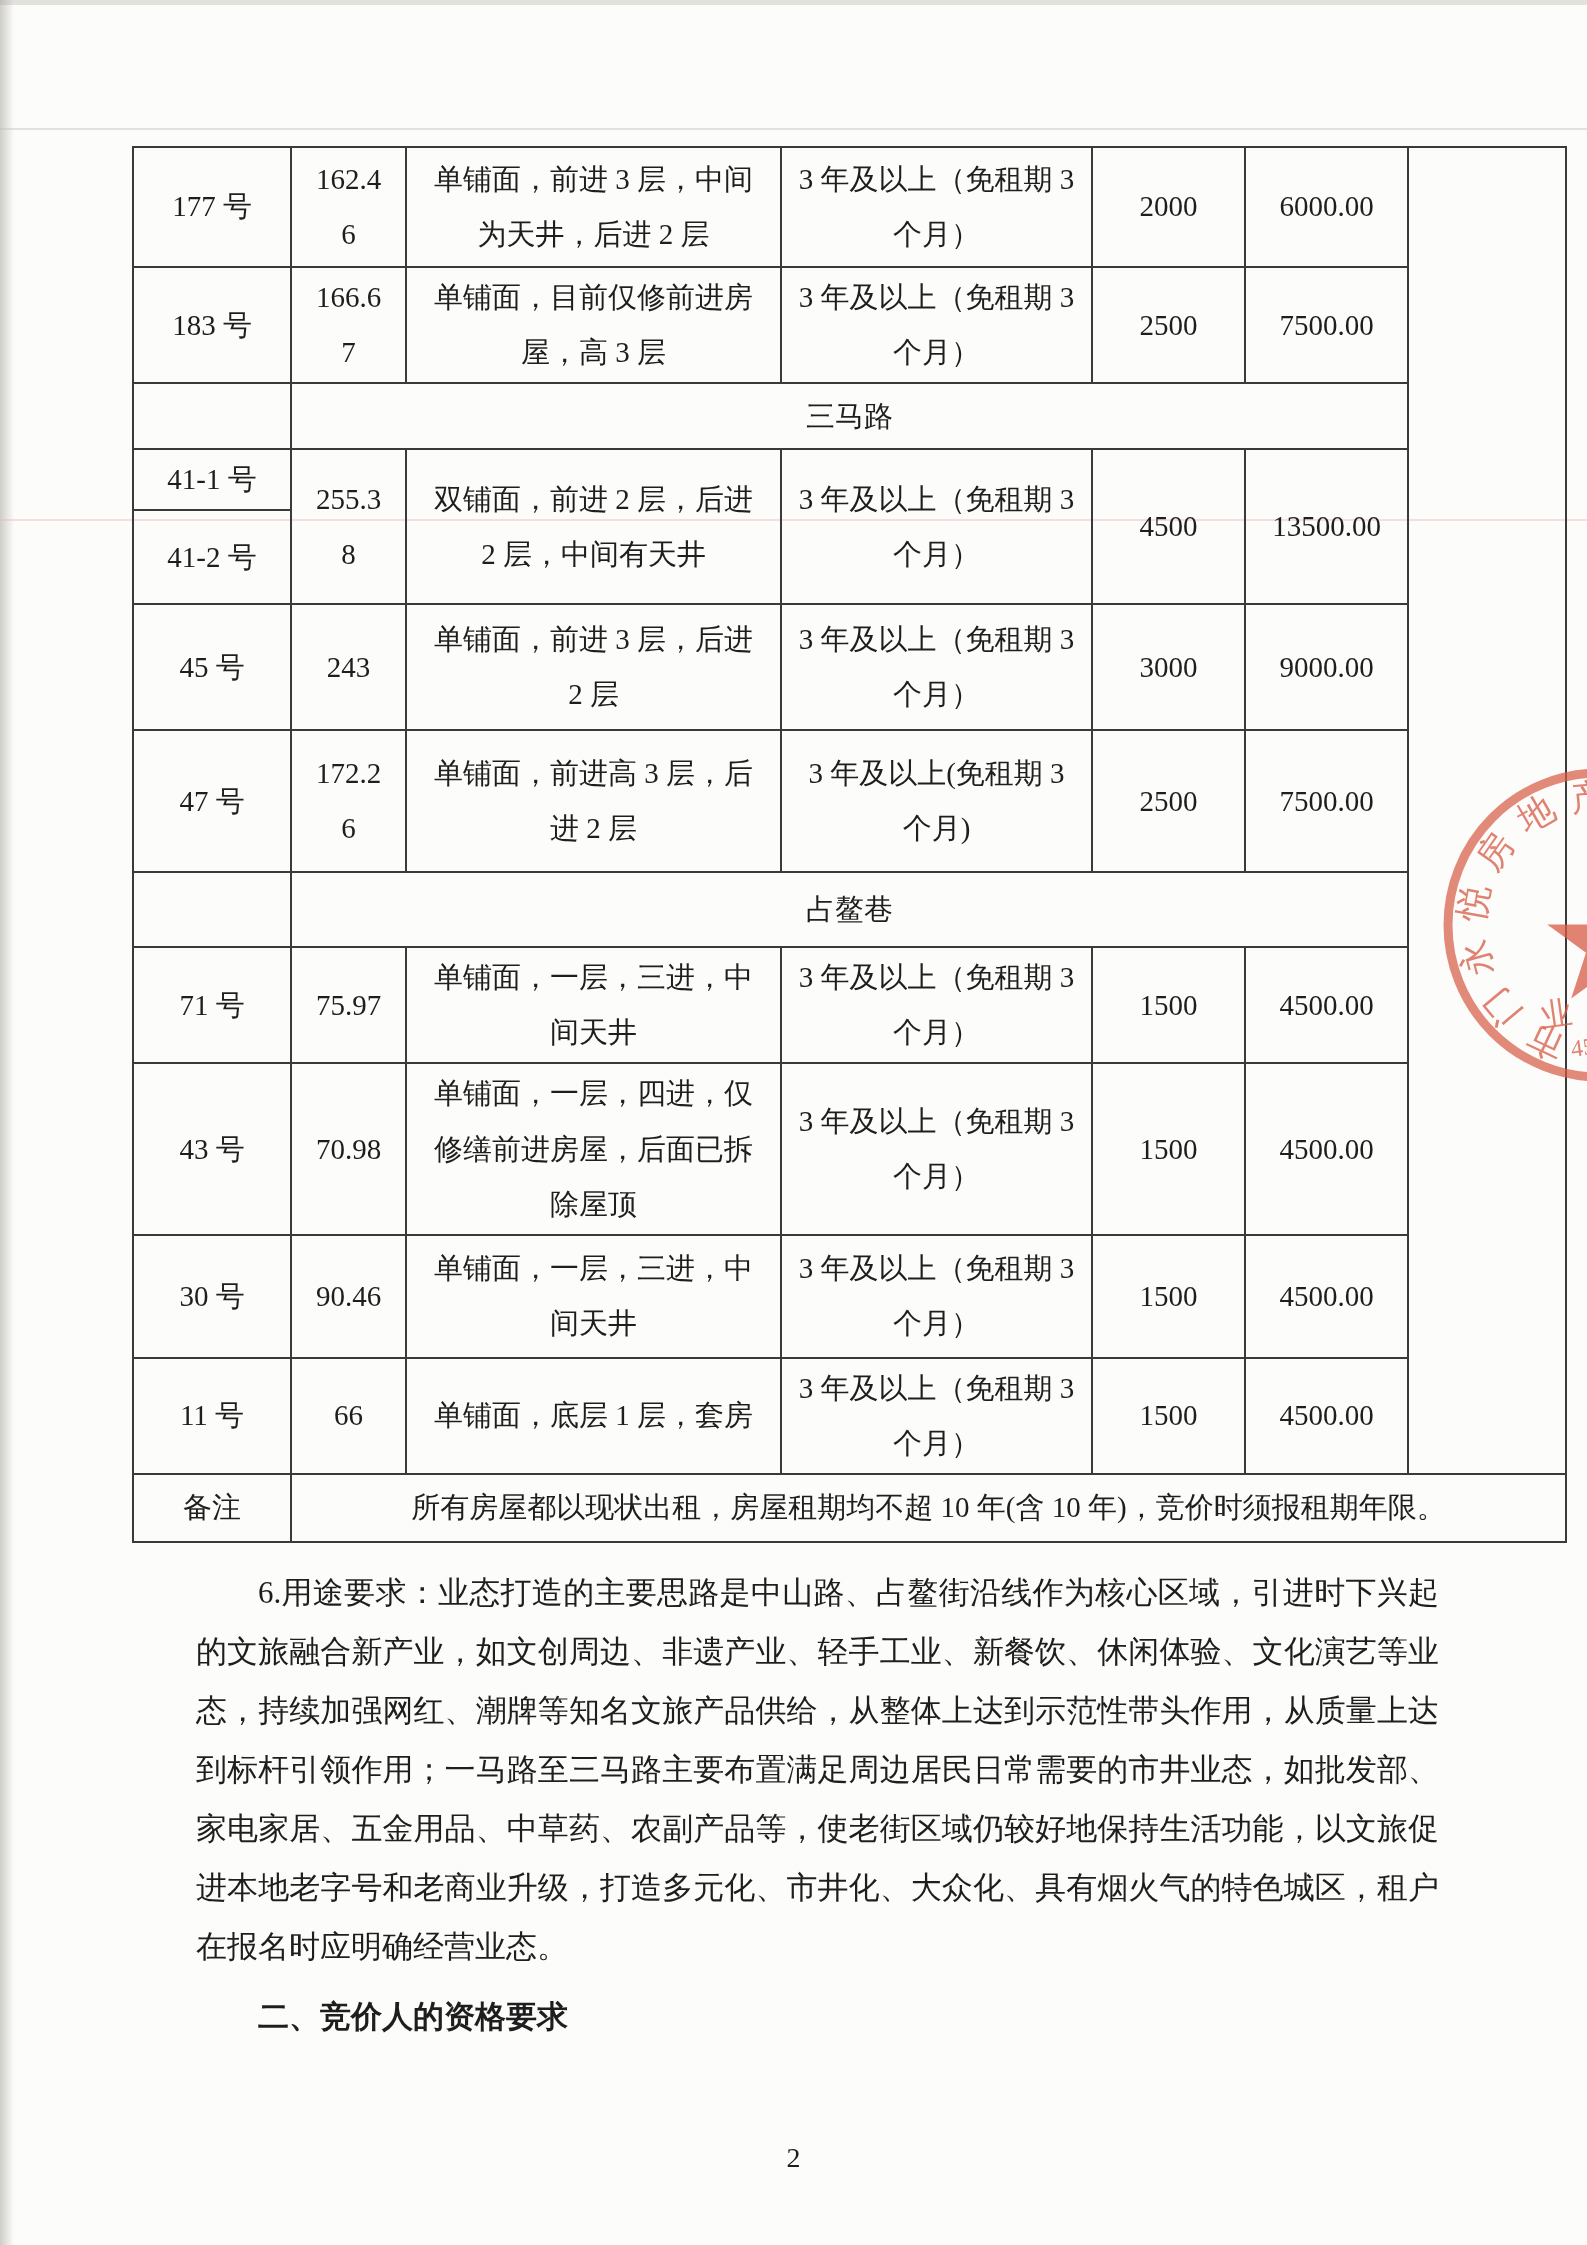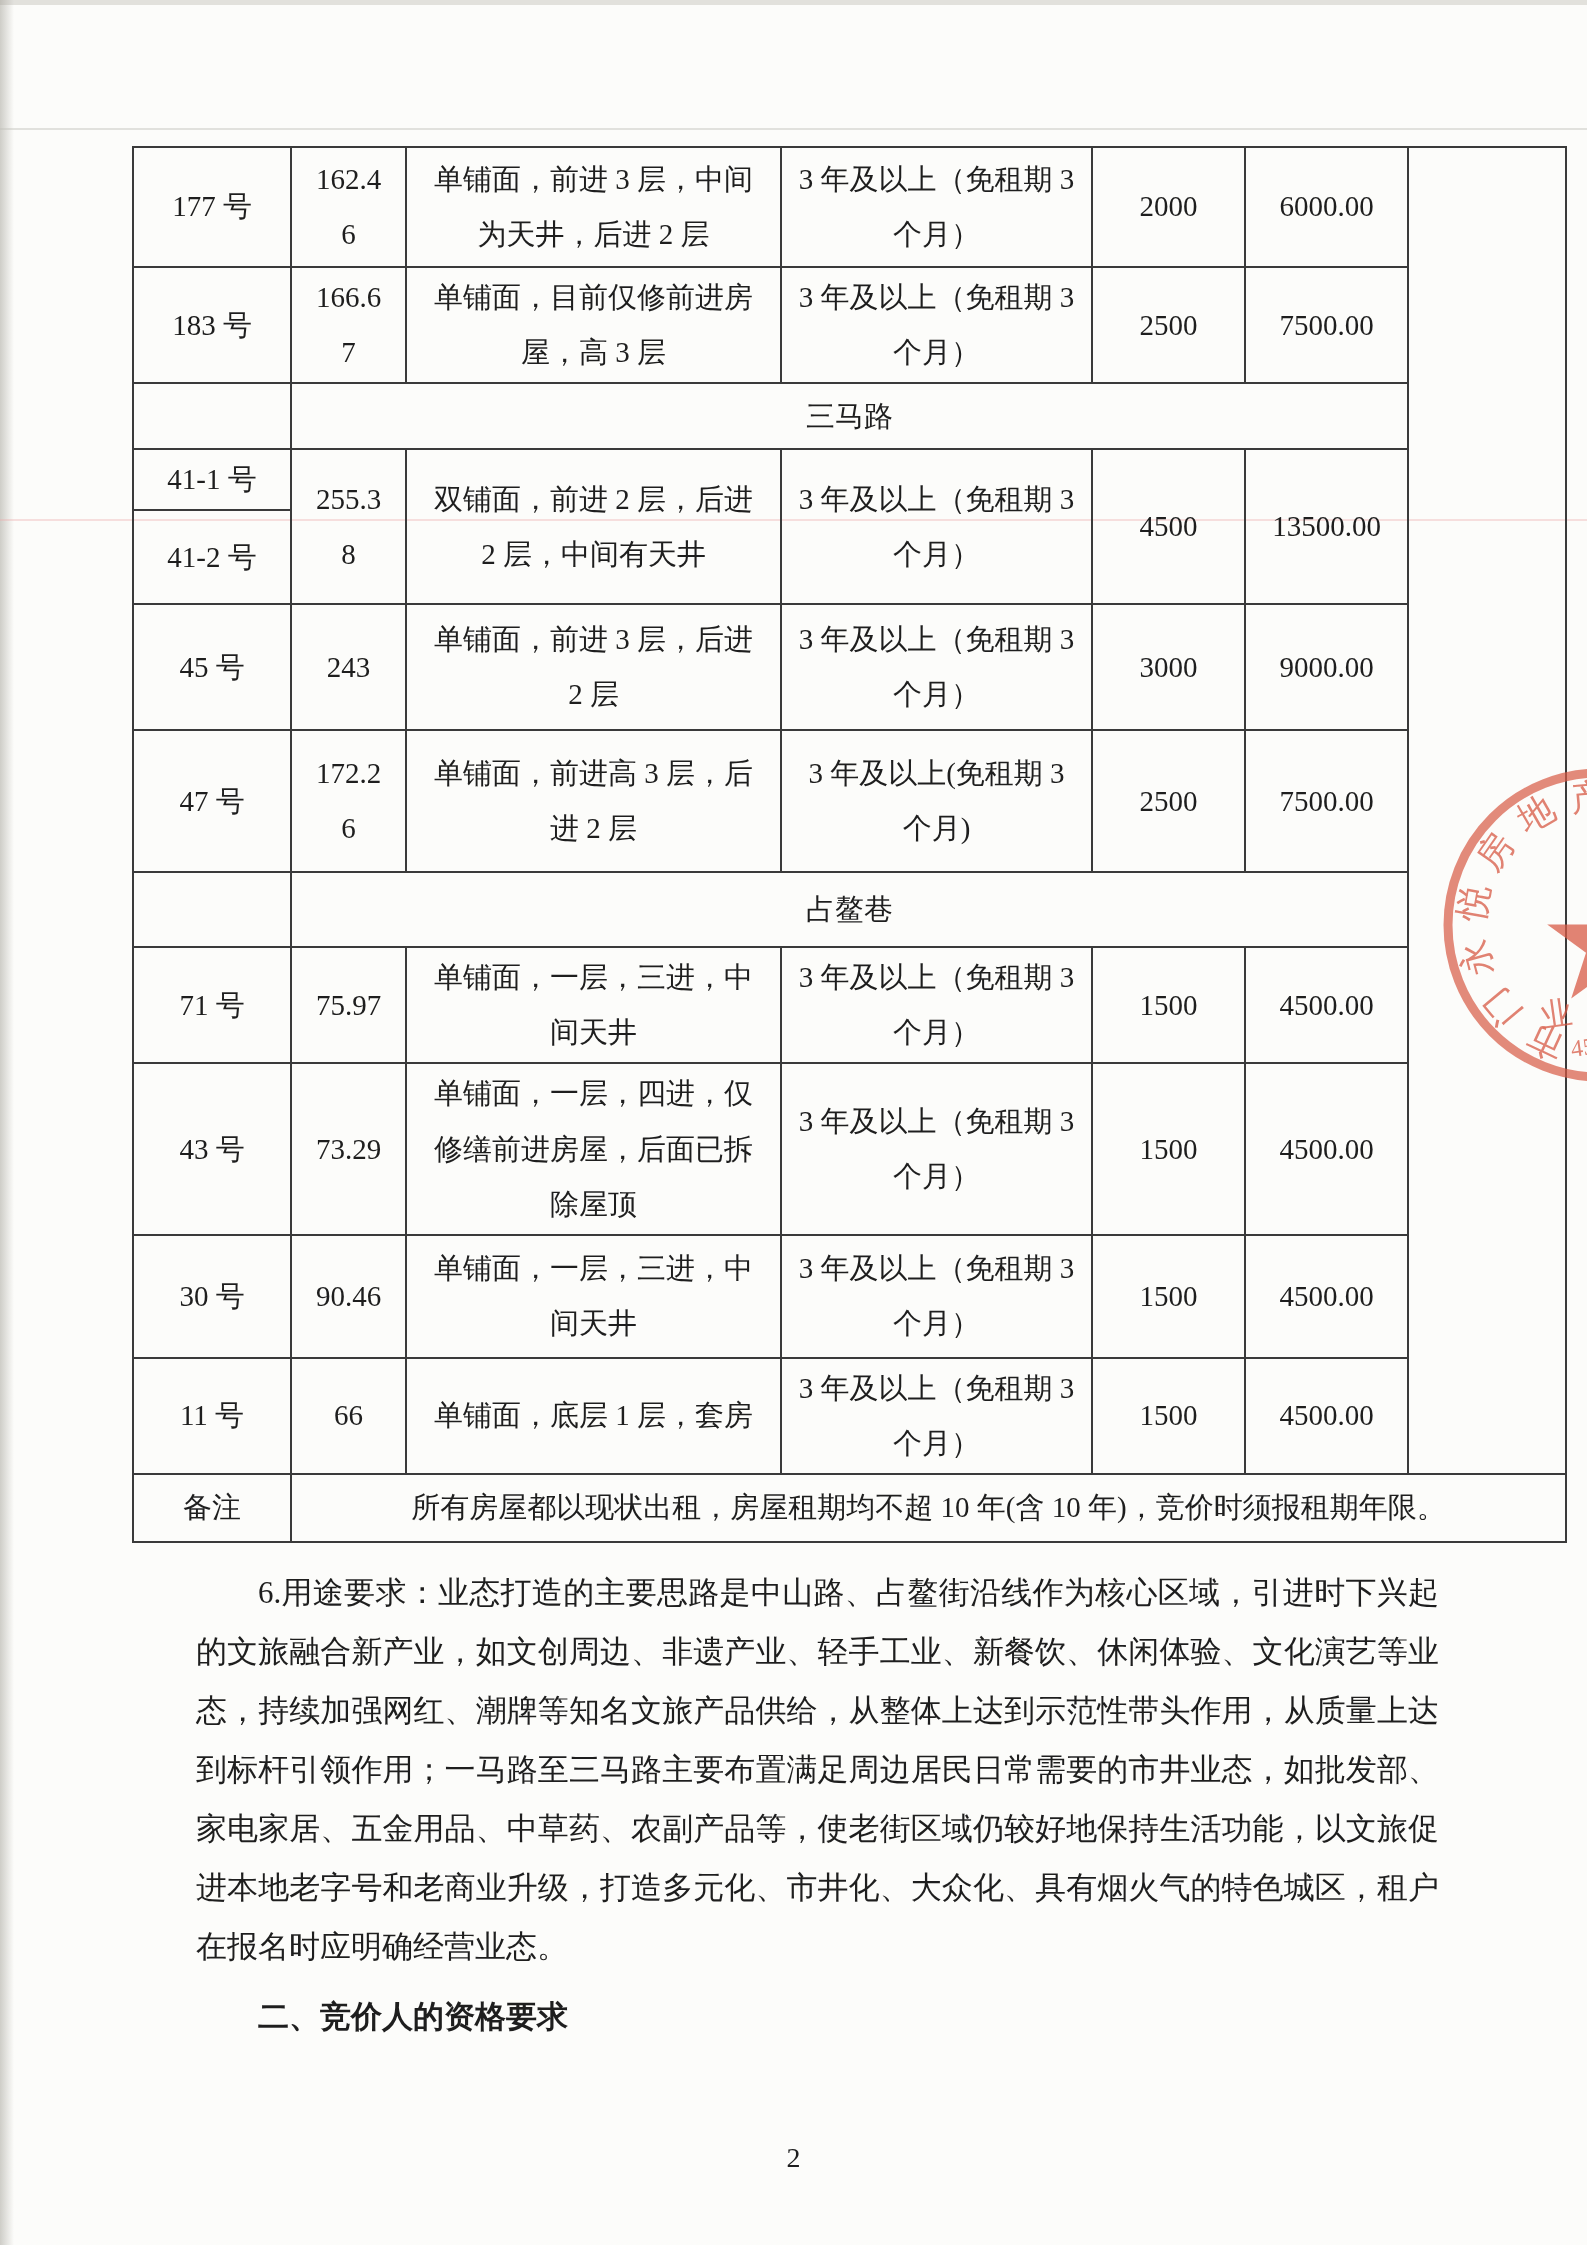--- a/index.html
+++ b/index.html
@@ -155,21 +155,21 @@
         <td>75.97</td>
         <td>单铺面，一层，三进，中
 间天井</td>
         <td>3 年及以上（免租期 3
 个月）</td>
         <td>1500</td>
         <td>4500.00</td>
       </tr>
       <tr style="height:163px">
         <td>43 号</td>
-        <td>73.29</td>
+        <td>70.98</td>
         <td>单铺面，一层，四进，仅
 修缮前进房屋，后面已拆
 除屋顶</td>
         <td>3 年及以上（免租期 3
 个月）</td>
         <td>1500</td>
         <td>4500.00</td>
       </tr>
       <tr style="height:123px">
         <td>30 号</td>

